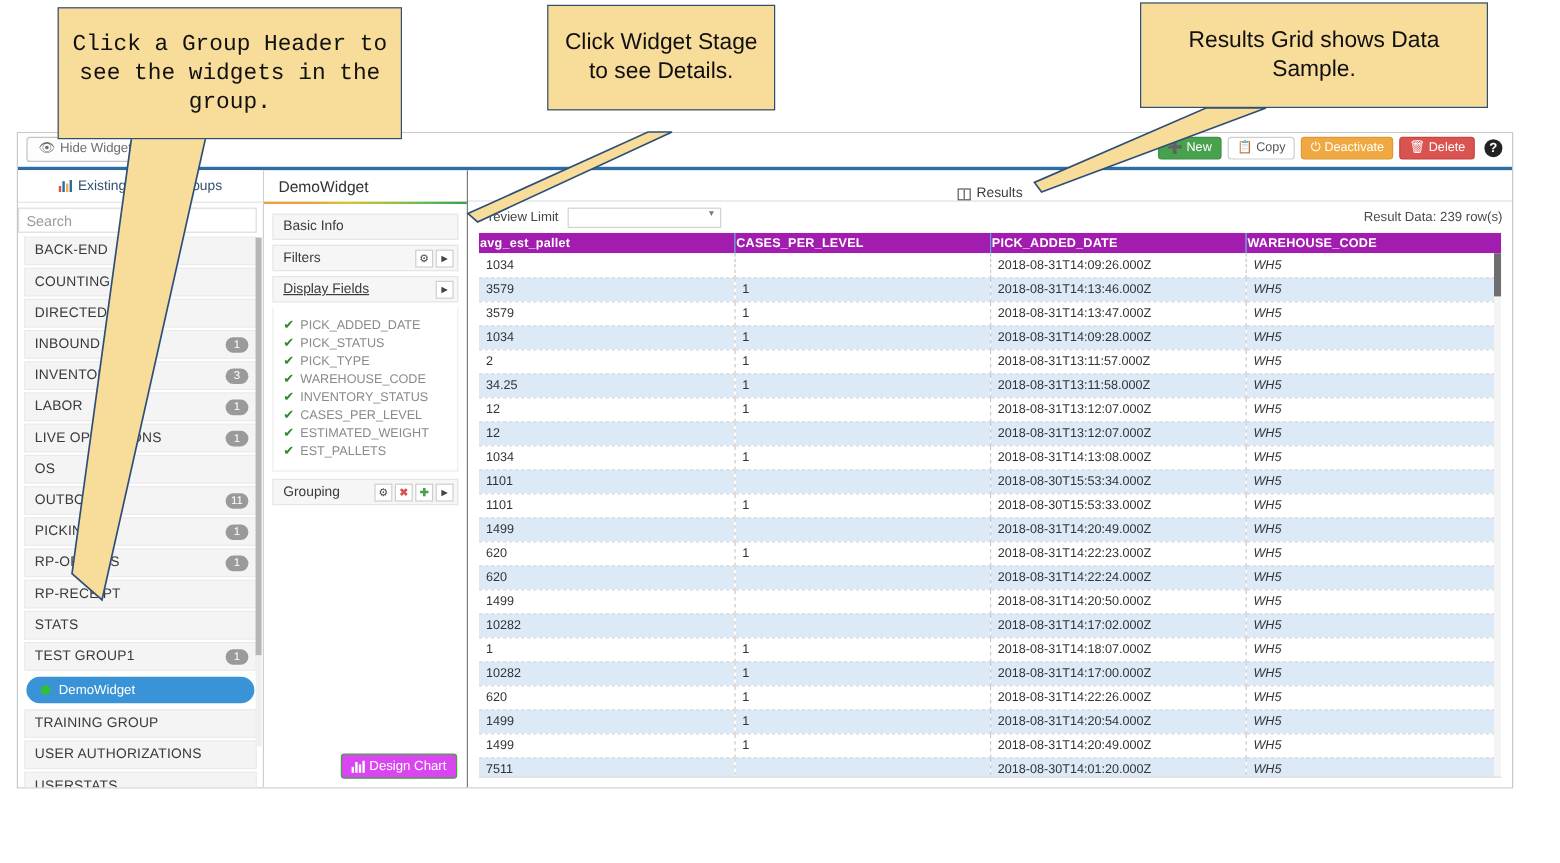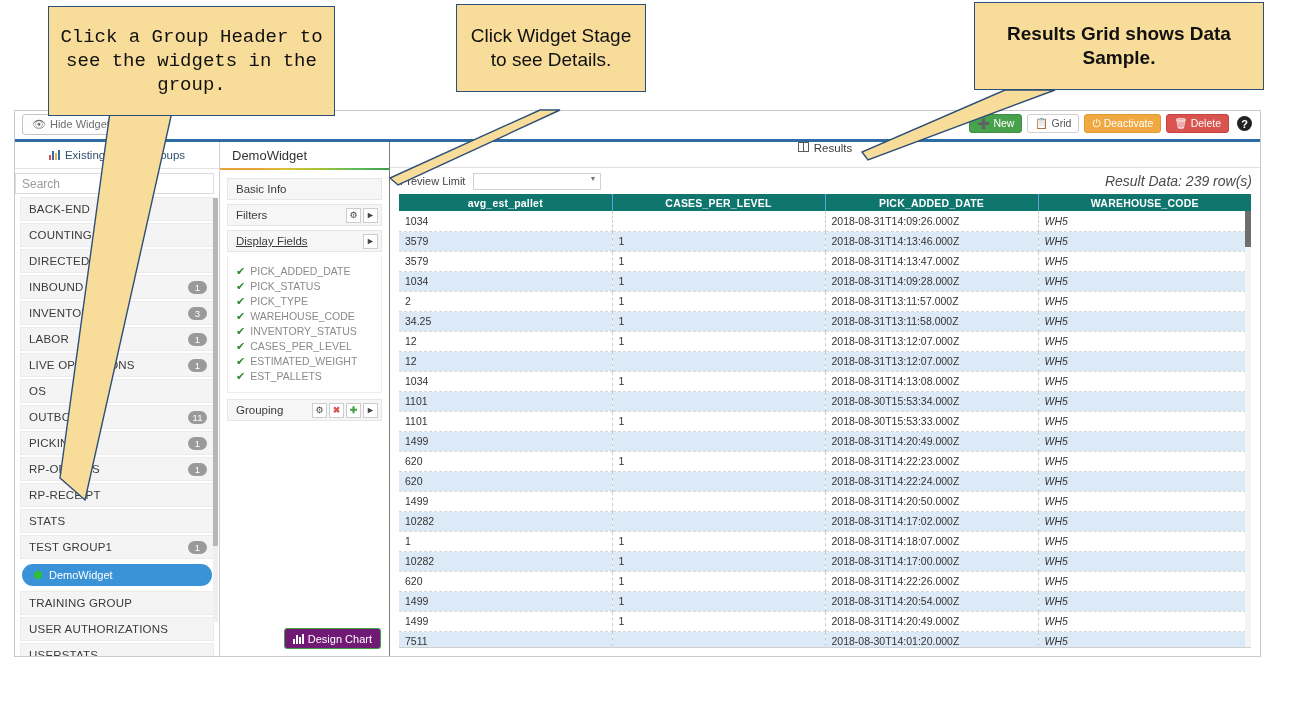--- a/index.html
+++ b/index.html
@@ -165,54 +165,54 @@
     min-height: 124px;
   }
   .field-row {
     font-size: 10.5px; color: #8a8a8a; line-height: 15px;
     display: flex; align-items: center; gap: 5px;
     white-space: nowrap; overflow: hidden;
   }
   .chk { color: #2e8b33; font-size: 11px; }
   .design-chart {
     position: absolute; right: 8px; bottom: 7px;
-    background: #701a75; border: 1px solid #43a043; border-radius: 3px;
+    background: #d946ef; border: 1px solid #43a043; border-radius: 3px;
     color: #fff; font-size: 11px; height: 21px; padding: 0 8px;
     display: flex; align-items: center; gap: 4px;
   }
 
   
   .right-panel { flex: 1; background: #fff; position: relative; display: flex; flex-direction: column; }
   .results-tabbar {
-    height: 26px; display: flex; align-items: flex-start; justify-content: center;
+    height: 26px; display: flex; align-items: flex-end; justify-content: center;
     border-bottom: 1px solid #e0e0e0; font-size: 11.5px; color: #3c3c3c;
     gap: 5px;
   }
   .cols-icon {
     width: 11px; height: 10px; border: 1px solid #5a5a5a; position: relative;
   }
   .cols-icon:after { content:""; position:absolute; left:4px; top:0; bottom:0; width:1px; background:#5a5a5a; }
   .limit-row {
     height: 26px; display: flex; align-items: center; padding: 0 8px 0 10px;
     font-size: 11px; color: #444; gap: 8px;
   }
   .limit-select {
     width: 128px; height: 17px; border: 1px solid #d2d2d2; background: #fff;
     position: relative;
   }
   .limit-select:after {
     content:"\25BC"; position:absolute; right:4px; top:1px; font-size:7px; color:#777;
   }
-  .rowcount { margin-left: auto; font-size: 14px; color: #4b4b4b; font-style: italic; }
+  .rowcount { margin-left: auto; font-size: 11px; color: #4b4b4b; }
 
   .grid-wrap { flex: 1; margin: 0 9px 8px 9px; position: relative; overflow: hidden; border-bottom: 1px solid #cfcfcf; }
   table.grid { width: 100%; border-collapse: collapse; table-layout: fixed; }
   table.grid th {
-    background: #0f766e; color: #fff; font-size: 10.5px; font-weight: bold;
-    height: 17px; border-right: 1px solid #5fa3da; text-align: center;
+    background: #a21caf; color: #fff; font-size: 10.5px; font-weight: bold;
+    height: 17px; border-right: 1px solid #5fa3da; text-align: left;
     letter-spacing: .2px;
   }
   table.grid th:last-child { border-right: none; }
   table.grid td {
     font-size: 10.5px; color: #333; height: 20px;
     border-right: 1px dashed #c9c9c9; border-bottom: 1px dashed #d6d6d6;
     padding: 0 0 0 6px; white-space: nowrap; overflow: hidden;
   }
   table.grid td:last-child { border-right: none; font-style: italic; }
   table.grid tr:nth-child(even) td { background: #dce9f6; }
@@ -230,21 +230,21 @@
   .callout {
     position: absolute;
     background: #f8dc9a; border: 1.5px solid #2d4f77;
     color: #111; text-align: center;
     font-family: "Liberation Sans", sans-serif;
     display: flex; align-items: center; justify-content: center;
     padding: 4px 8px; line-height: 1.28;
   }
   #callout-1 { left: 48px; top: 6px; width: 287px; height: 110px; font-size: 19px; font-family: Liberation Mono, monospace; }
   #callout-2 { left: 456px; top: 4px; width: 190px; height: 88px; font-size: 19px; }
-  #callout-3 { left: 974px; top: 2px; width: 290px; height: 88px; font-size: 19px; font-weight: bold; }
+  #callout-3 { left: 950px; top: 2px; width: 290px; height: 88px; font-size: 19px; }
 
   .leader { position: absolute; left: 0; top: 0; width: 1300px; height: 719px; pointer-events: none; }
 </style>
 </head>
 <body>
 
 <div id="root">
 
   <div class="app">
 
@@ -253,21 +253,21 @@
         <span>👁</span>
         <span>Hide Widget</span>
       </div>
       <div class="tb-right">
         <div class="tb-btn tb-new">
           <span>➕</span>
           <span>New</span>
         </div>
         <div class="tb-btn tb-copy">
           <span>📋</span>
-          <span>Grid</span>
+          <span>Copy</span>
         </div>
         <div class="tb-btn tb-deact">
           <span>⏻</span>
           <span>Deactivate</span>
         </div>
         <div class="tb-btn tb-del">
           <span>🗑</span>
           <span>Delete</span>
         </div>
         <div class="help-icon">?</div>

